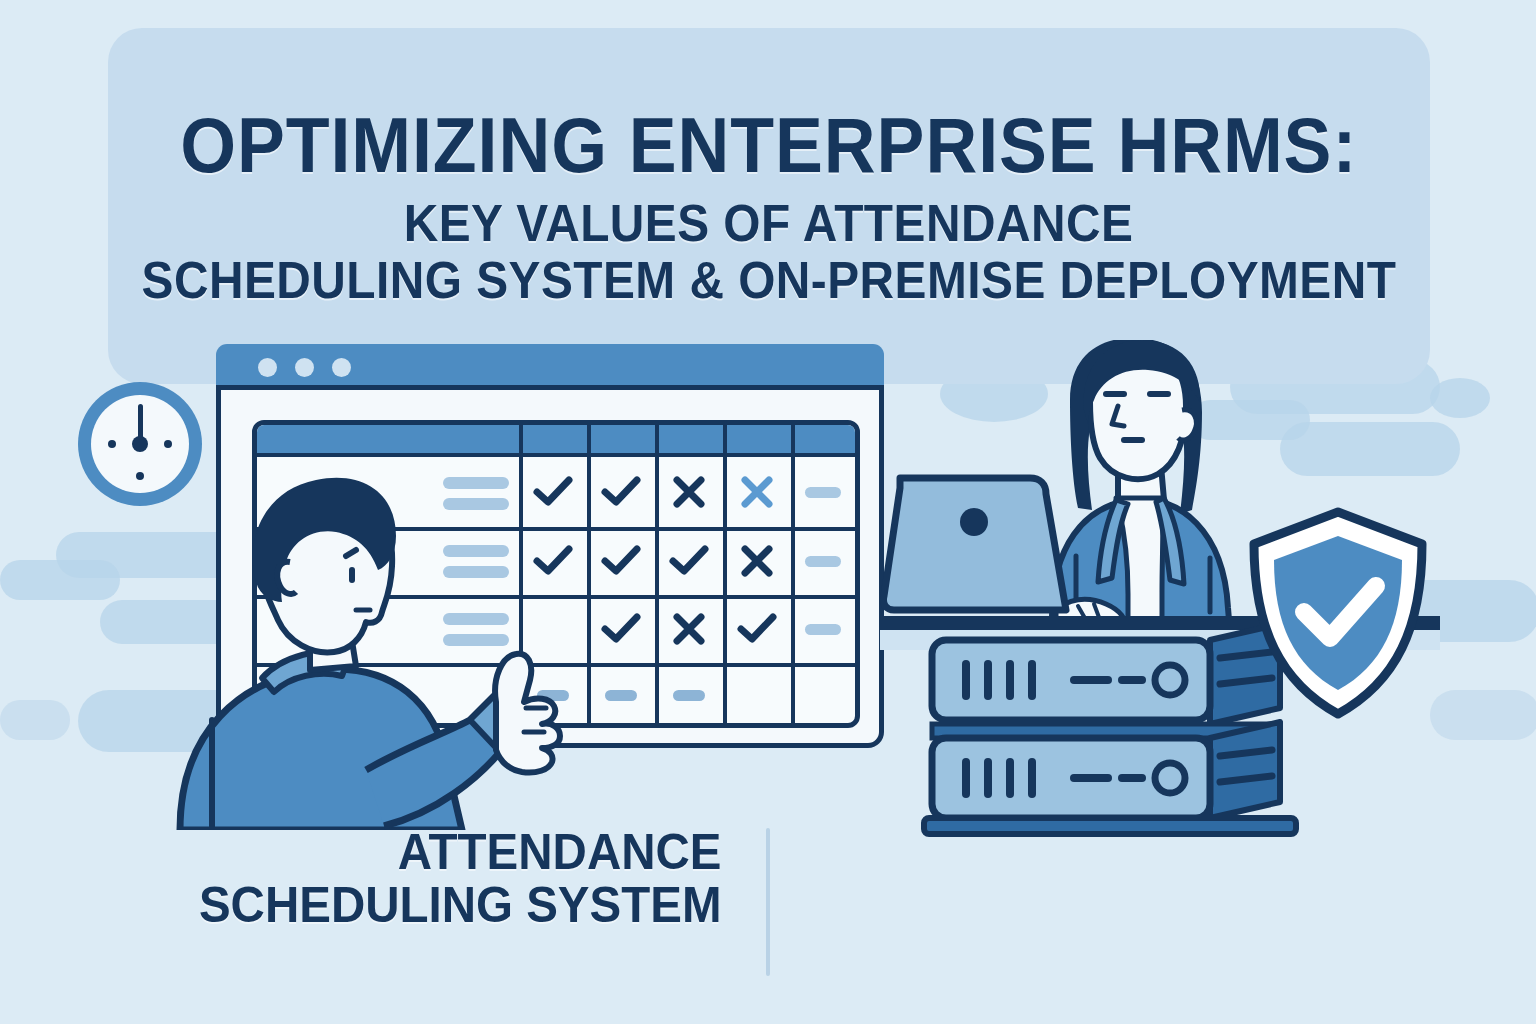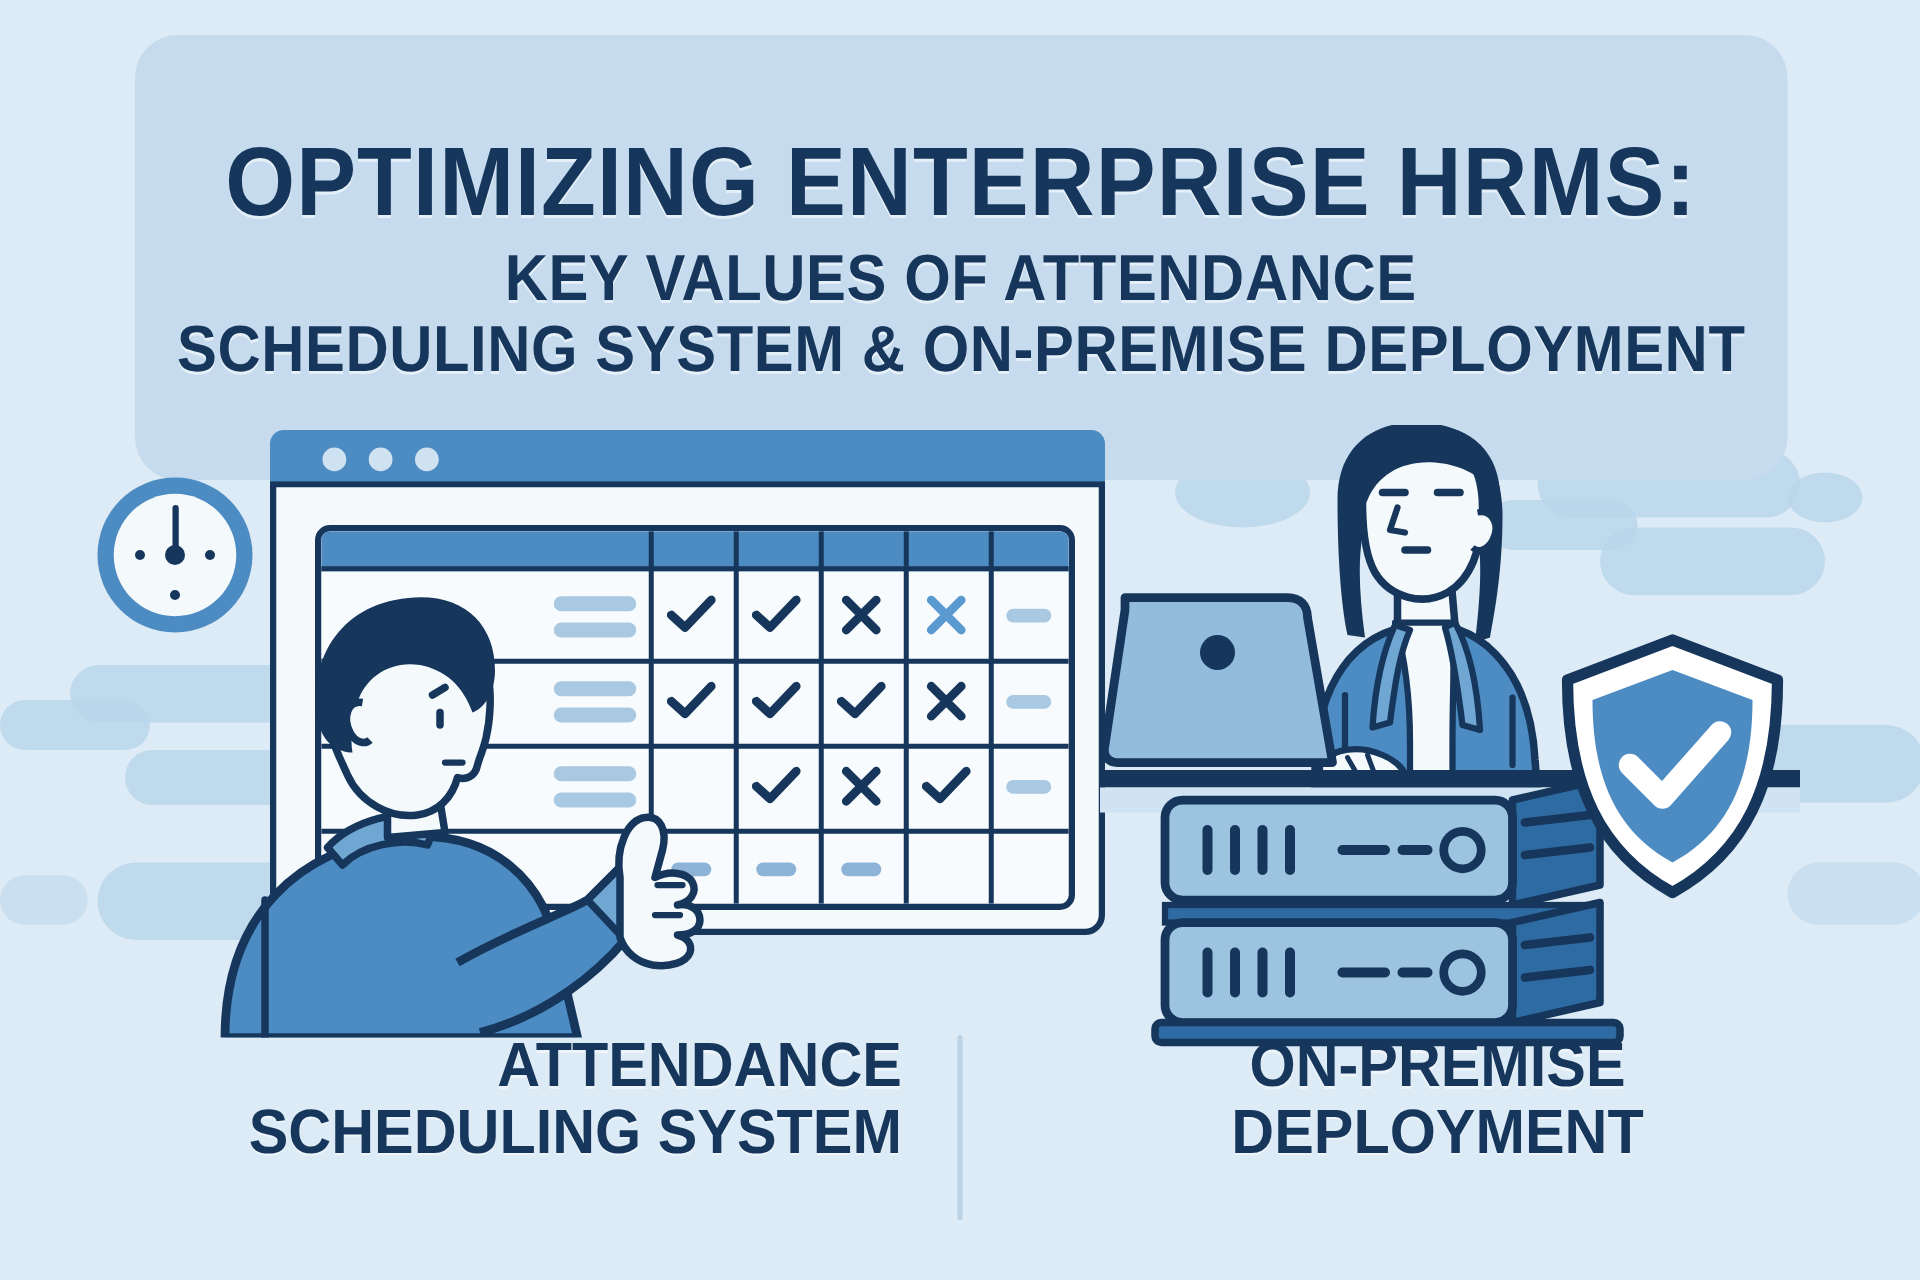--- a/index.html
+++ b/index.html
@@ -382,18 +382,14 @@
     </g>
   </svg>
 
   <div class="abs" id="label-left">
     <div class="bottom-label">ATTENDANCE</div>
     <div class="bottom-label">SCHEDULING SYSTEM</div>
   </div>
 
   <div class="abs" id="bottom-divider"></div>
 
-  <div class="abs" id="label-right">
-    <div class="bottom-label">ON-PREMISE</div>
-    <div class="bottom-label">DEPLOYMENT</div>
-  </div>
 
 </div>
 
 </body></html>

